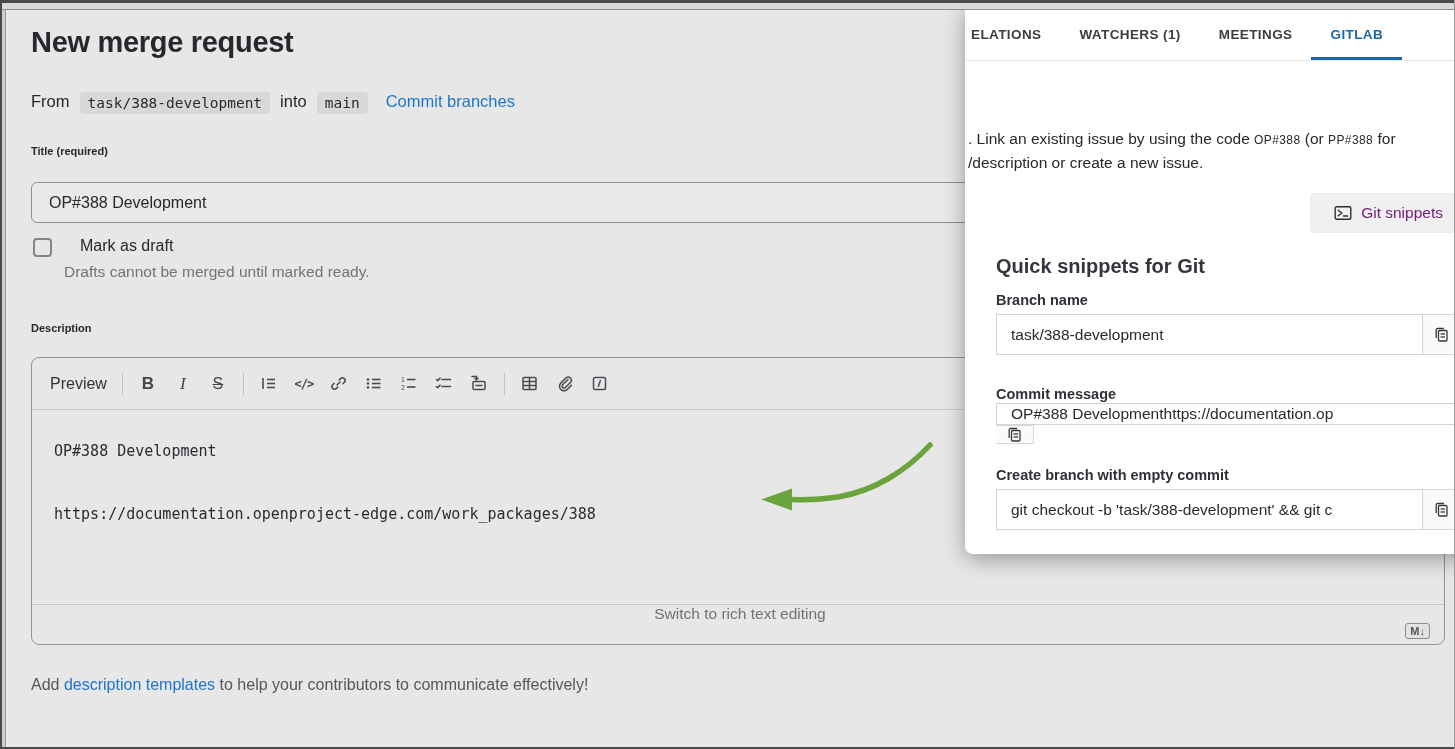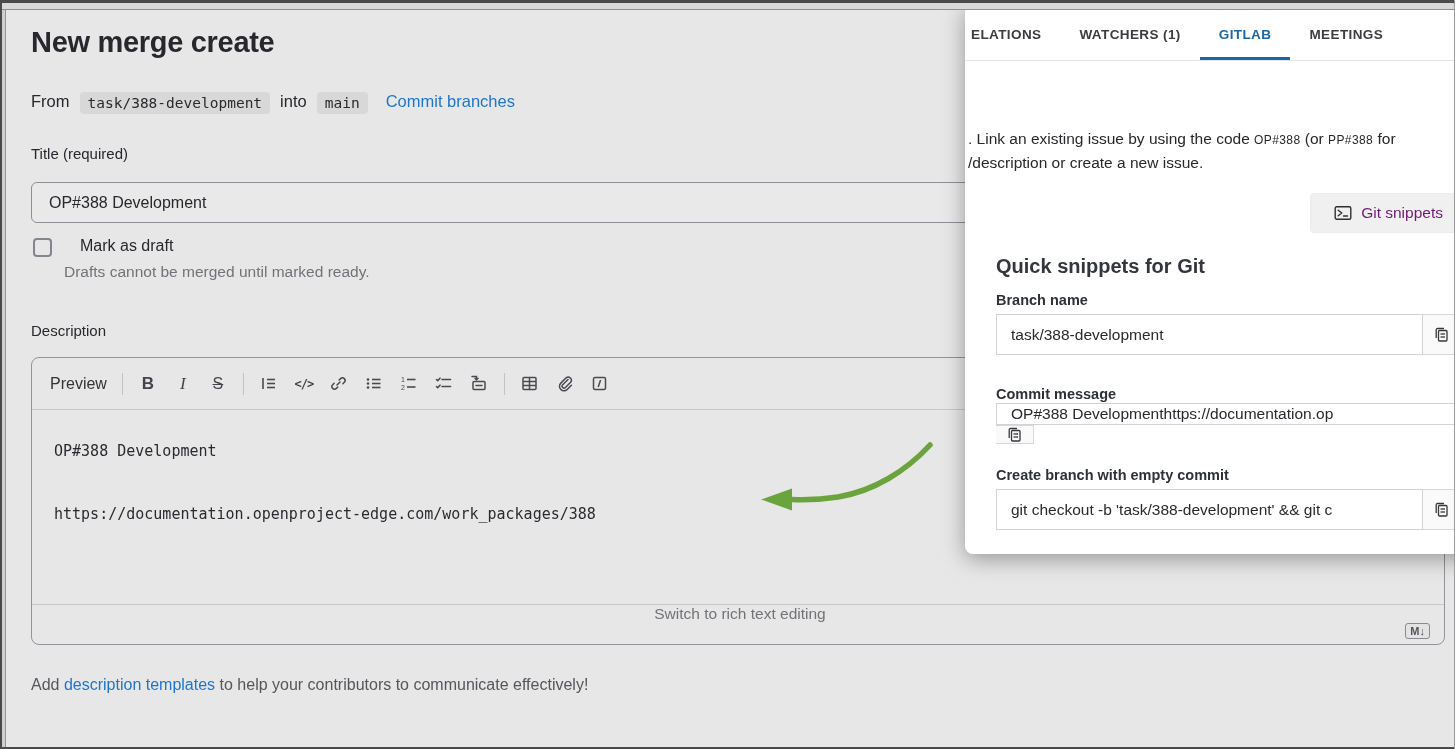--- a/index.html
+++ b/index.html
@@ -26,21 +26,21 @@
   .page-title { position:absolute; left:25px; top:16px; font-size:29px; font-weight:700; letter-spacing:-0.3px; }
 
   .from-line { position:absolute; left:25px; top:82px; font-size:16.5px; display:flex; align-items:flex-start; gap:10px; }
   .branch-chip {
     font-family:"DejaVu Sans Mono", monospace; font-size:14.5px;
     background:#d8d8d8; border-radius:4px; padding:3px 8px; color:#2a2a2f;
   }
   .link { color:#1f75cb; text-decoration:none; cursor:pointer; }
   .change-branches { margin-left:8px; }
 
-  .field-label { position:absolute; left:25px; font-size:15px; font-weight:400; color:#28272d; }
+  .field-label { position:absolute; left:25px; font-size:11px; font-weight:700; color:#28272d; }
   .lbl-title { top:135px; }
   .lbl-desc  { top:312px; }
 
   .title-input {
     position:absolute; left:25px; top:172px; width:1414px; height:41px;
     border:1px solid #8f8e96; border-radius:6px; background:#e9e9e9;
     font-size:16px; color:#28272d; display:flex; align-items:center; padding-left:17px;
     z-index:1;
   }
 
@@ -130,21 +130,21 @@
 
   .green-arrow { position:absolute; left:734px; top:425px; width:210px; height:95px; z-index:60; pointer-events:none; }
 </style>
 </head>
 <body>
 
 <div class="viewport">
 
   <div class="content">
 
-    <h1 class="page-title">New merge create</h1>
+    <h1 class="page-title">New merge request</h1>
 
     <div class="from-line">
       <span>From</span>
       <span class="branch-chip">task/388-development</span>
       <span>into</span>
       <span class="branch-chip">main</span>
       <a class="link change-branches">Commit branches</a>
     </div>
 
     <div class="field-label lbl-title">Title (required)</div>
@@ -263,22 +263,22 @@
       <span>Add </span><a class="link">description templates</a><span> to help your contributors to communicate effectively!</span>
     </div>
 
     <div class="assignee-label">Assignee</div>
   </div>
 
   <div class="panel">
     <div class="panel-tabs">
       <span class="tab" style="padding-left:3px">ELATIONS</span>
       <span class="tab">WATCHERS (1)</span>
+      <span class="tab">MEETINGS</span>
       <span class="tab active">GITLAB</span>
-      <span class="tab">MEETINGS</span>
     </div>
 
     <div class="panel-intro">
       <div><span>. Link an existing issue by using the code </span><span class="code-ref">OP#388</span><span> (or </span><span class="code-ref">PP#388</span><span> for</span></div>
       <div>/description or create a new issue.</div>
     </div>
 
     <div class="gs-button">
       <span style="display:flex">
         <svg width="18" height="18" viewBox="0 0 18 18" fill="none" stroke="#2e2e33" stroke-width="1.4" stroke-linecap="round" stroke-linejoin="round">

